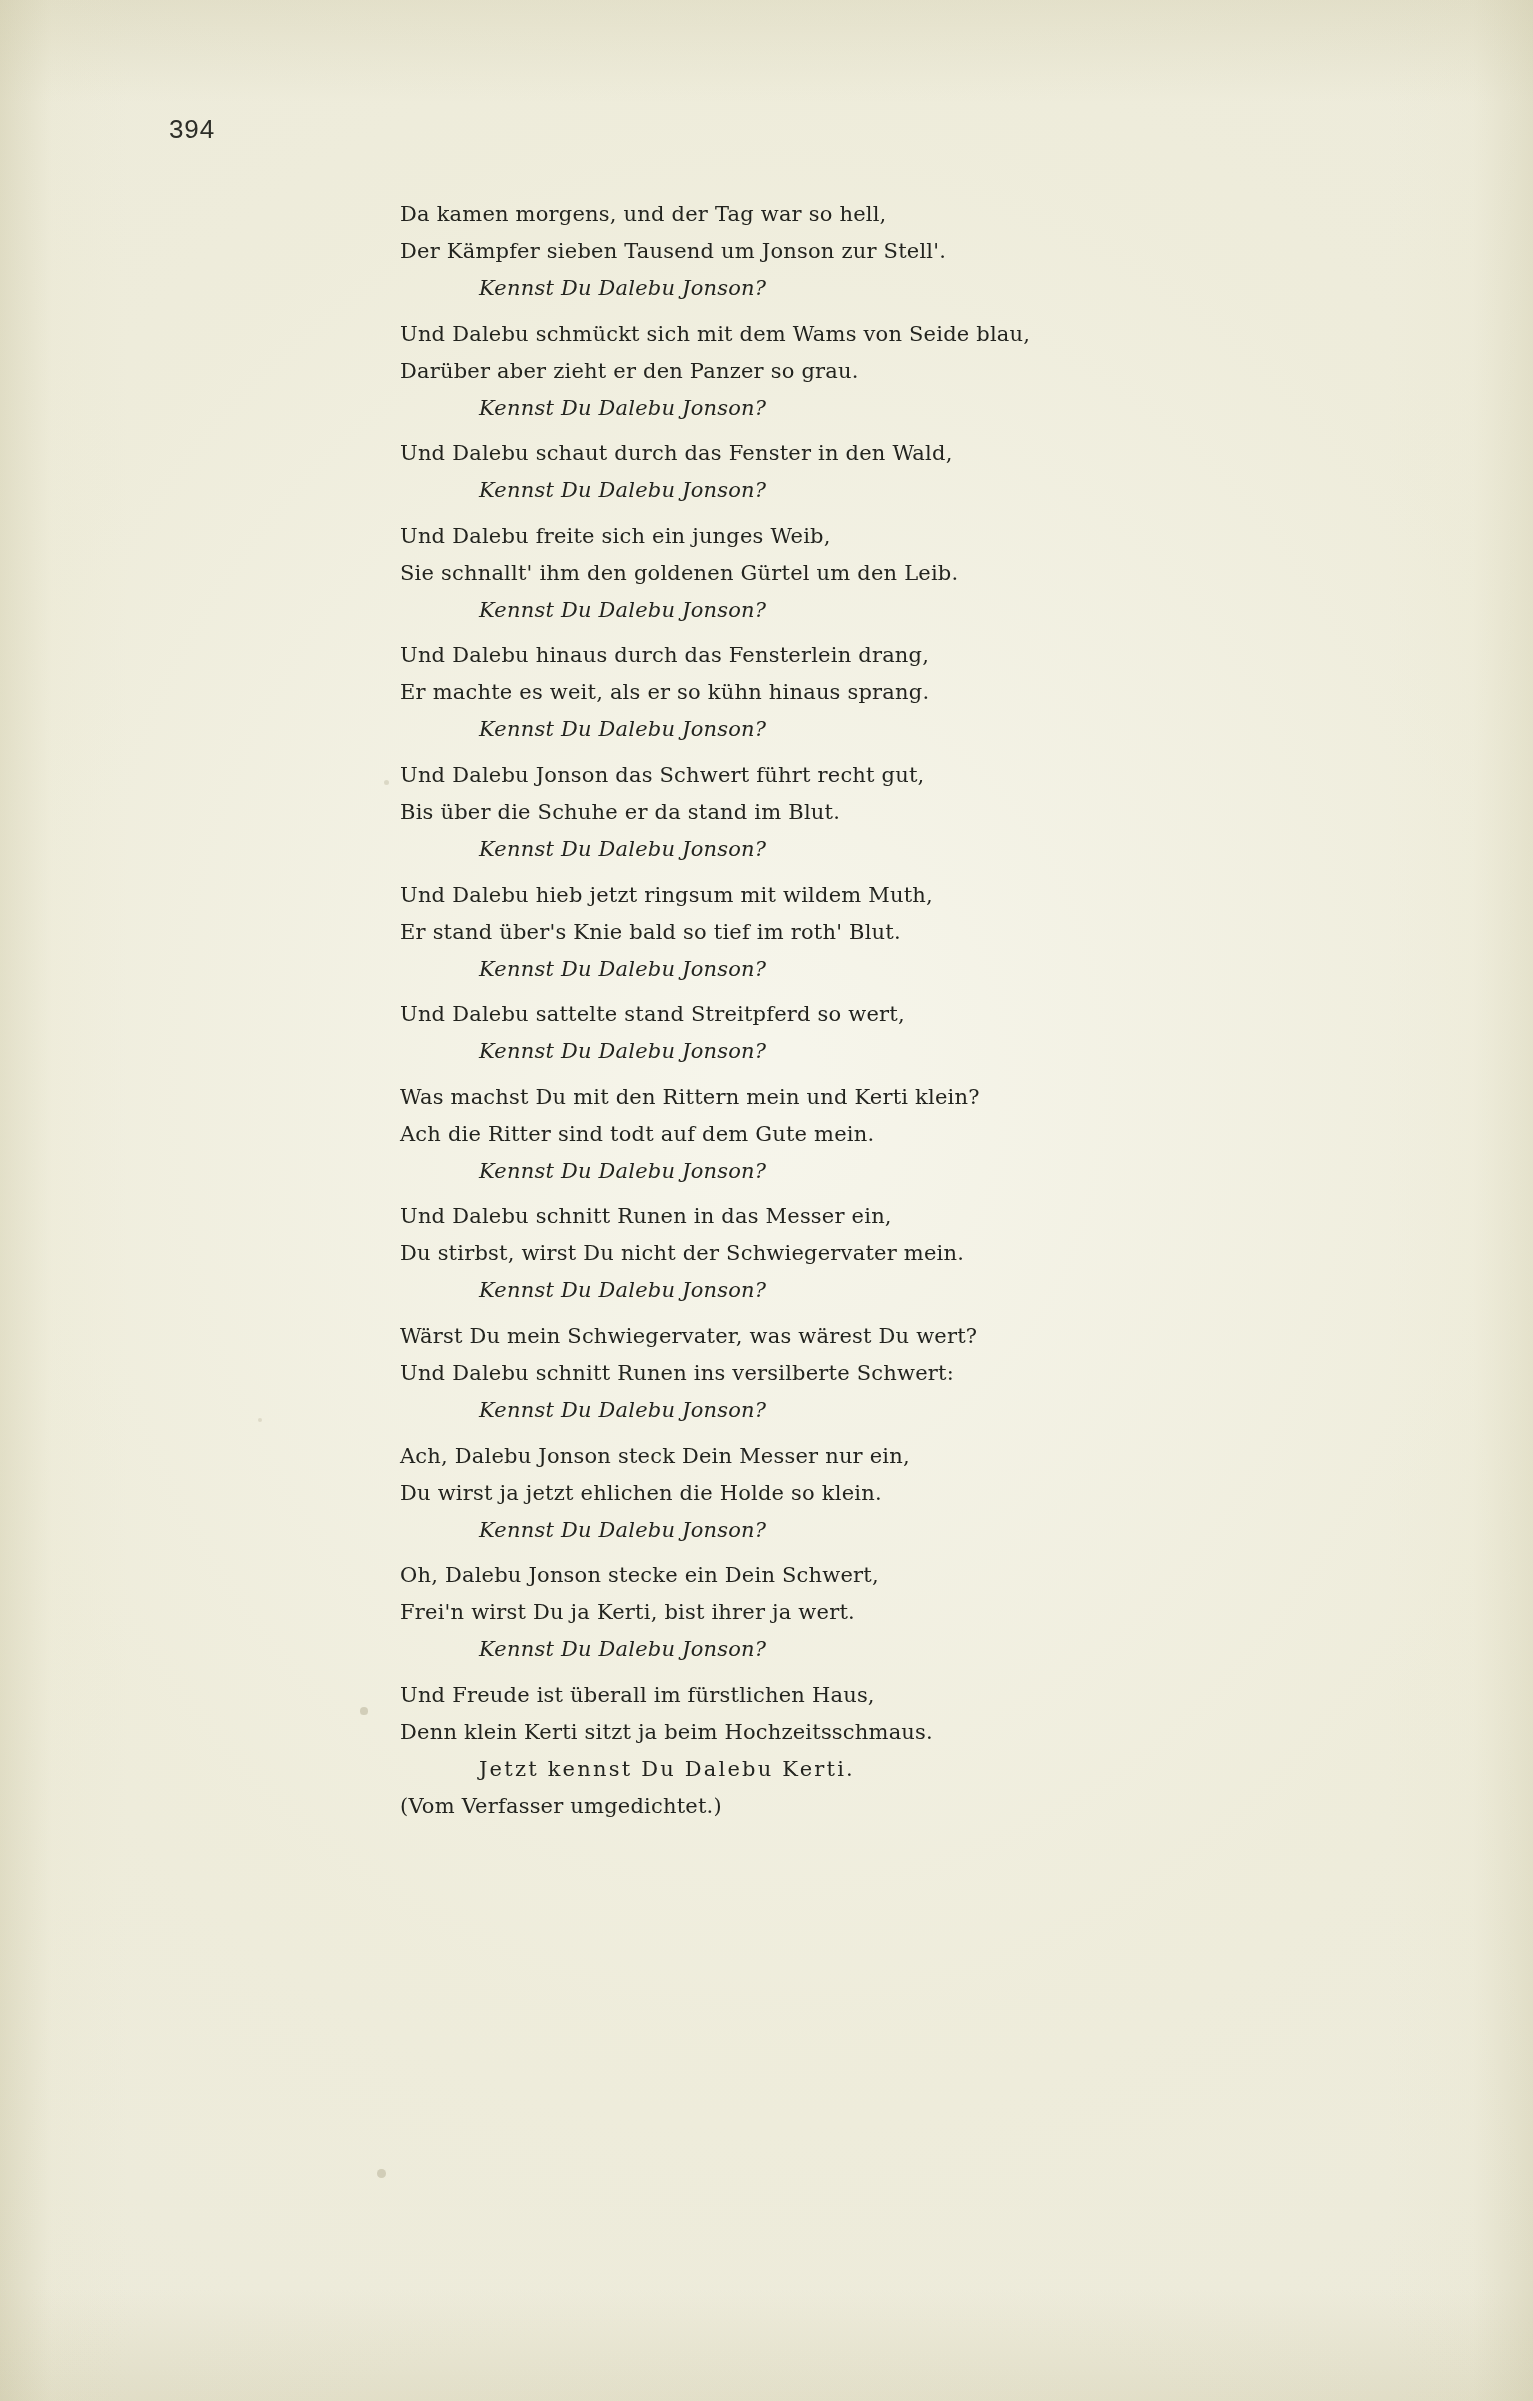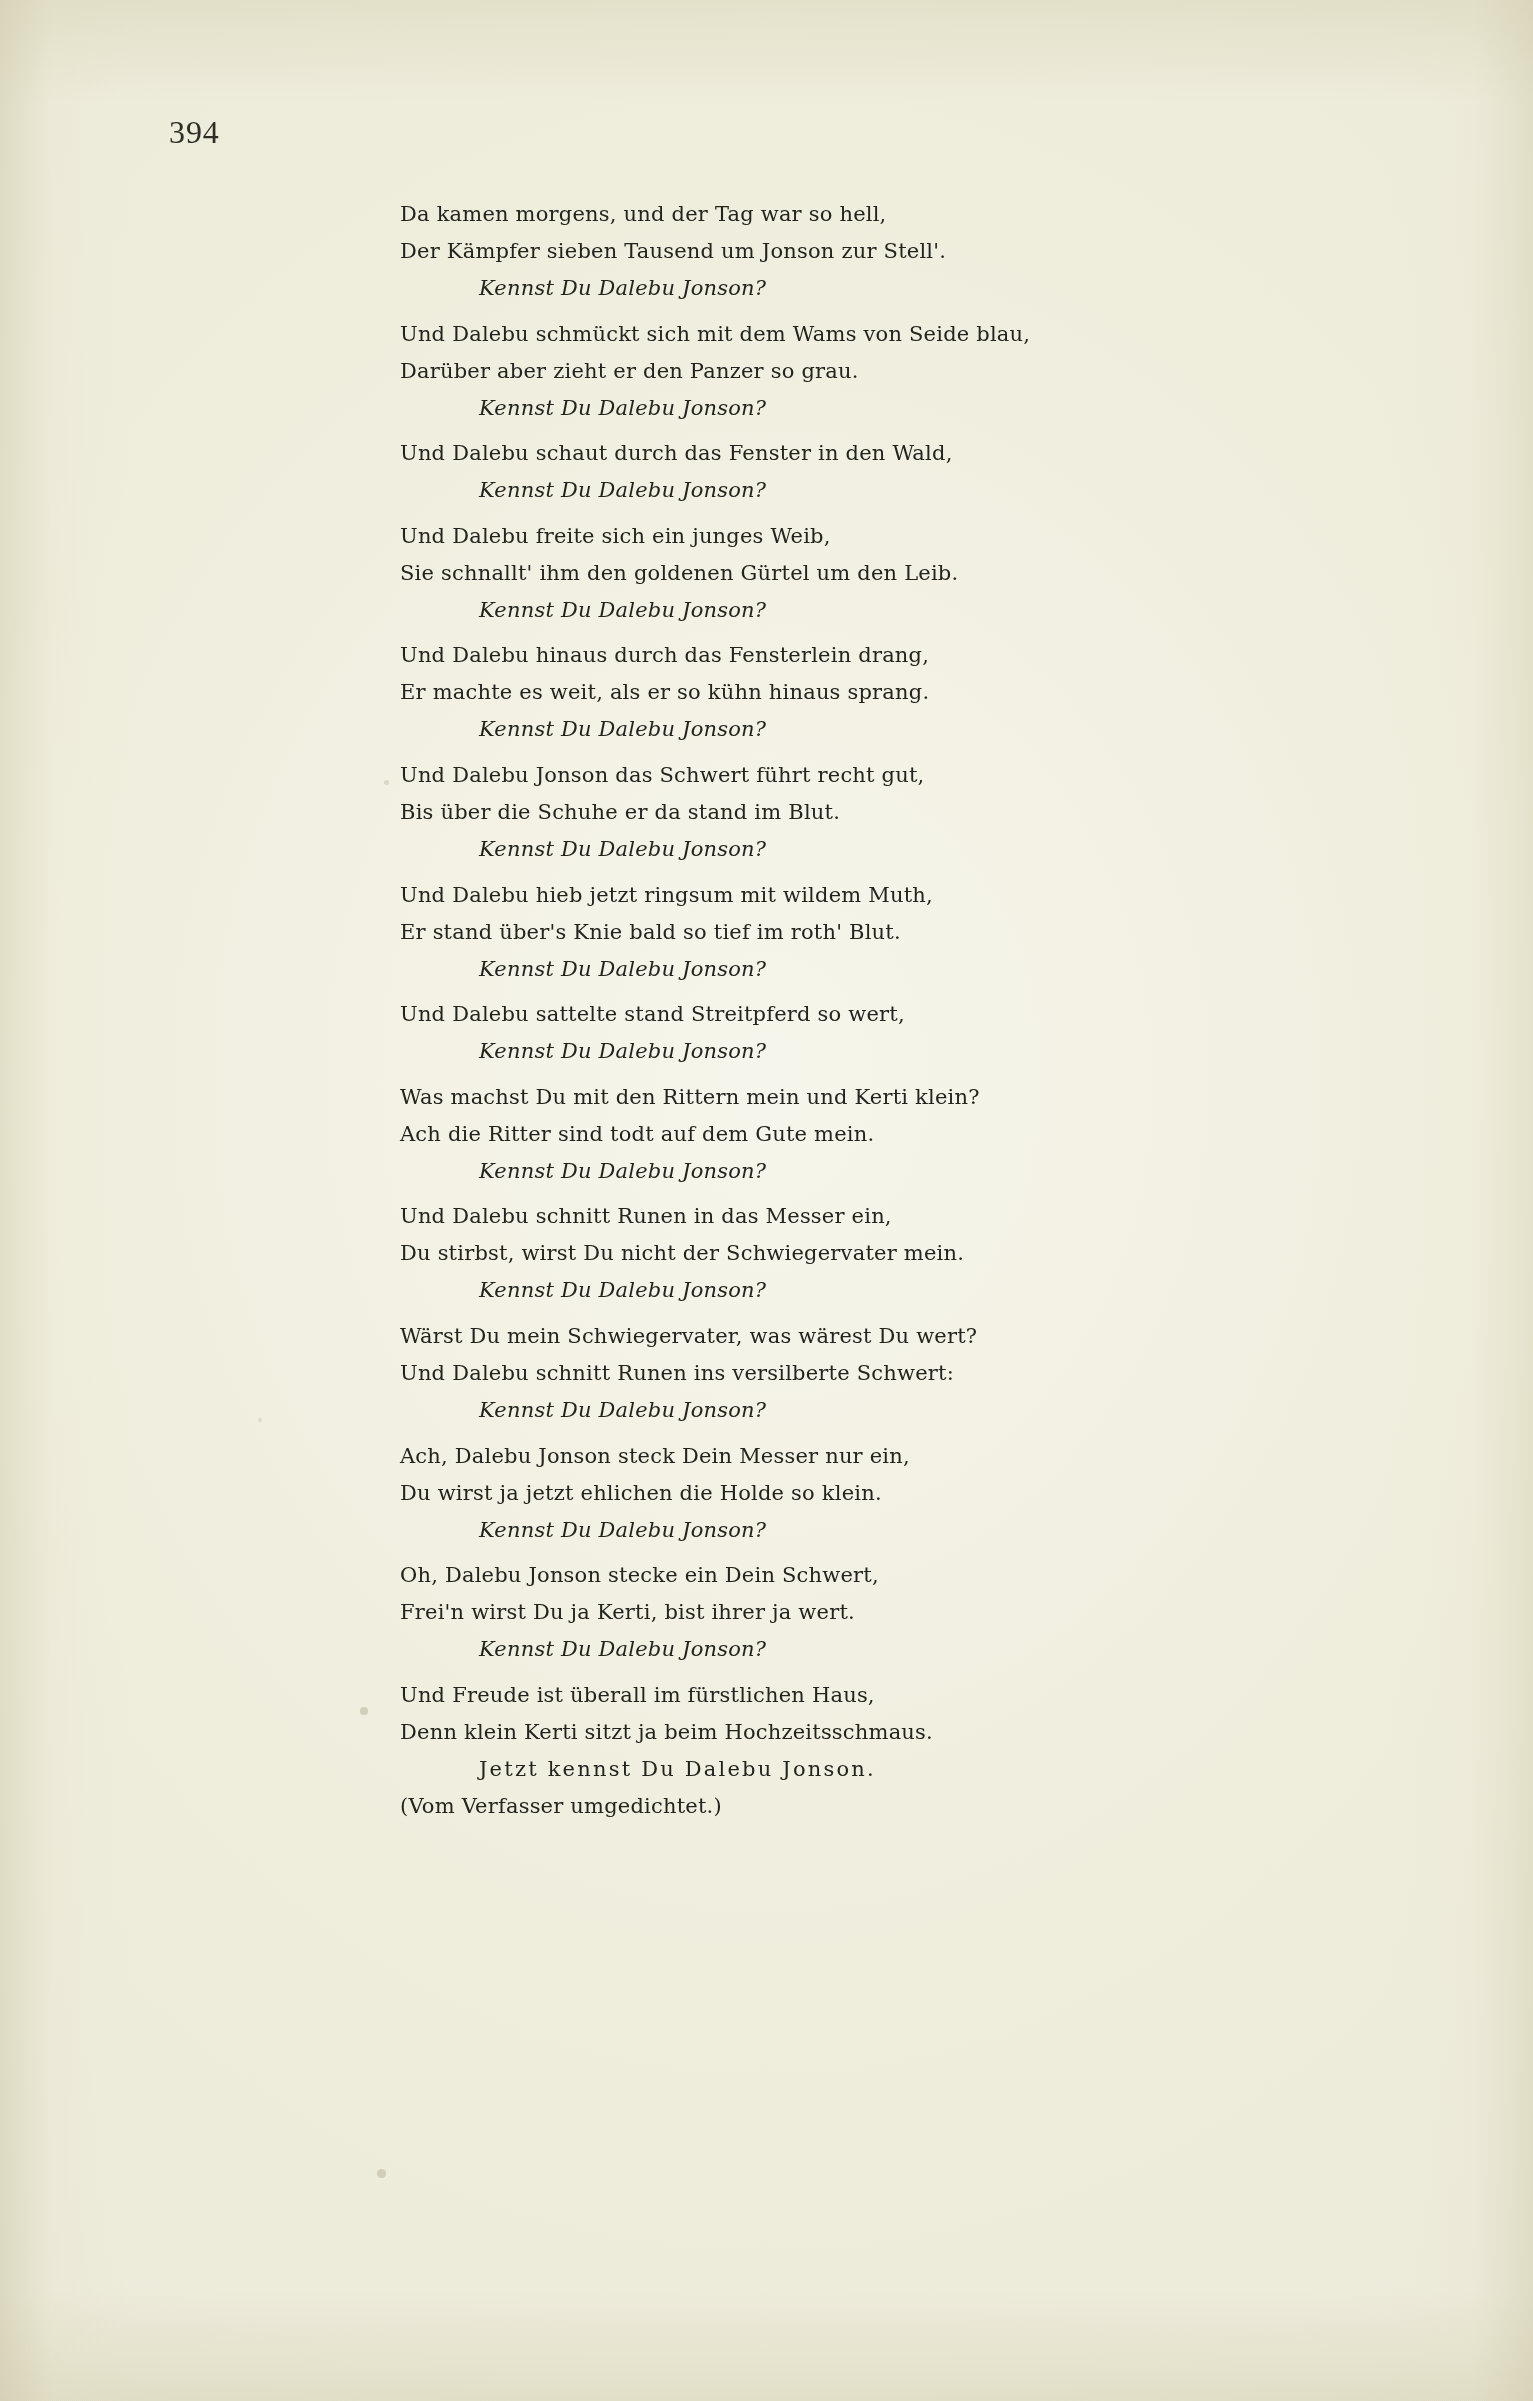--- a/index.html
+++ b/index.html
@@ -32,24 +32,24 @@
     position: absolute;
     background: #b9b49a;
     border-radius: 50%;
     opacity: .55;
   }
 
   .folio {
     position: absolute;
     left: 169px;
     top: 114px;
-    font-size: 32px;
+    font-size: 26px;
     color: #2d2e28;
     letter-spacing: 0.9px;
-    font-family: Liberation Serif, serif;
+    font-family: Liberation Sans, sans-serif;
   }
 
   .text-block {
     position: absolute;
     left: 400px;
     top: 196px;
     width: 826px;
     color: #23241f;
   }
 
@@ -187,19 +187,19 @@
 
     <div class="stanza">
       <div class="line">Oh, Dalebu Jonson stecke ein Dein Schwert,</div>
       <div class="line">Frei'n wirst Du ja Kerti, bist ihrer ja wert.</div>
       <div class="line refrain">Kennst Du Dalebu Jonson?</div>
     </div>
 
     <div class="stanza">
       <div class="line">Und Freude ist überall im fürstlichen Haus,</div>
       <div class="line">Denn klein Kerti sitzt ja beim Hochzeitsschmaus.</div>
-      <div class="line final-refrain">Jetzt kennst Du Dalebu Jonson.</div>
+      <div class="line final-refrain">Jetzt kennst Du Dalebu Kerti.</div>
       <div class="line attribution">(Vom Verfasser umgedichtet.)</div>
     </div>
 
   </div>
 </div>
 
 
 </body></html>

